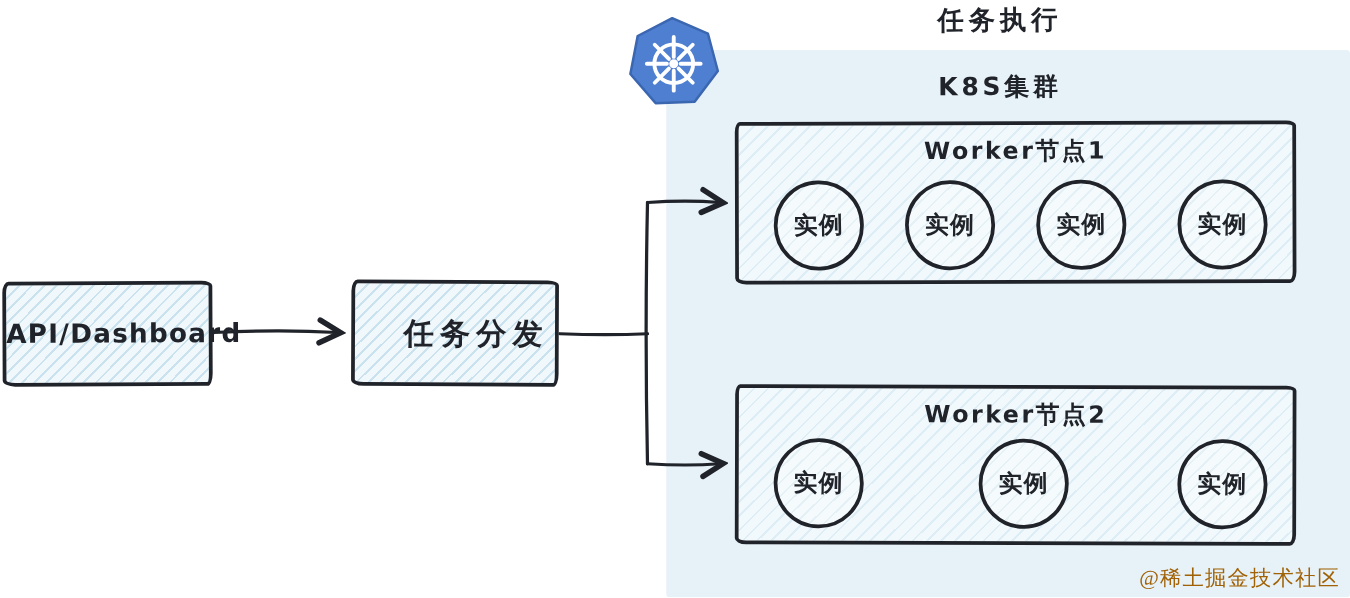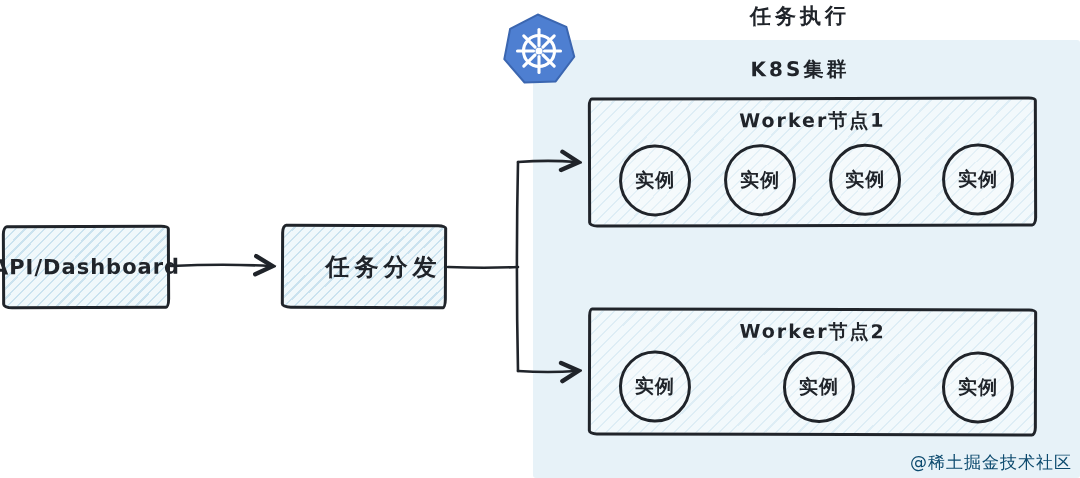--- a/index.html
+++ b/index.html
@@ -26,21 +26,21 @@
   }
   .k8s-logo{position:absolute;left:502px;top:13px;width:74px;height:74px;}
   
   .node{
     position:absolute;border:3px solid #20242a;
     background-color:#f0f8fb;
     background-image:repeating-linear-gradient(135deg,
       rgba(141,191,219,0.38) 0px, rgba(141,191,219,0.38) 1.6px,
       transparent 1.6px, transparent 7px);
     border-radius:5px 9px 4px 10px / 9px 4px 10px 5px;
-    display:flex;align-items:center;justify-content:center;
+    display:flex;align-items:center;
     box-sizing:border-box;
   }
   .node .node-label{font-size:21px;font-weight:bold;letter-spacing:1px;}
   .node-api{left:2px;top:225px;width:168px;height:84px;transform:rotate(-0.25deg);}
   .node-dispatch{left:281px;top:224px;width:166px;height:85px;transform:rotate(0.25deg);}
   .node-dispatch .node-label{font-size:24px;letter-spacing:5px;margin-left:39px;}
   
   .worker{
     position:absolute;border:3px solid #20242a;
     background-color:#f2f9fc;
@@ -69,21 +69,21 @@
   .worker-1 .i0{left:28px;top:44px;transform:rotate(-1deg);}
   .worker-1 .i1{left:133px;top:44px;transform:rotate(0.8deg);}
   .worker-1 .i2{left:238px;top:44px;transform:rotate(-0.6deg);}
   .worker-1 .i3{left:351px;top:44px;transform:rotate(0.7deg);}
   .worker-2 .i0{left:28px;top:40px;transform:rotate(0.8deg);}
   .worker-2 .i1{left:192px;top:40px;transform:rotate(-0.8deg);}
   .worker-2 .i2{left:351px;top:40px;transform:rotate(0.6deg);}
   .connectors{position:absolute;left:0;top:0;pointer-events:none;}
   .watermark{
     position:absolute;right:8px;bottom:4px;
-    font-size:17px;color:#0c4a6e;letter-spacing:1px;
+    font-size:17px;color:#a16207;letter-spacing:1px;font-family:Liberation Serif, serif;
   }
 </style>
 </head>
 <body>
 
 <div class="stage">
 
   <div class="panel"></div>
 
   <div class="diagram-title">任务执行</div>

